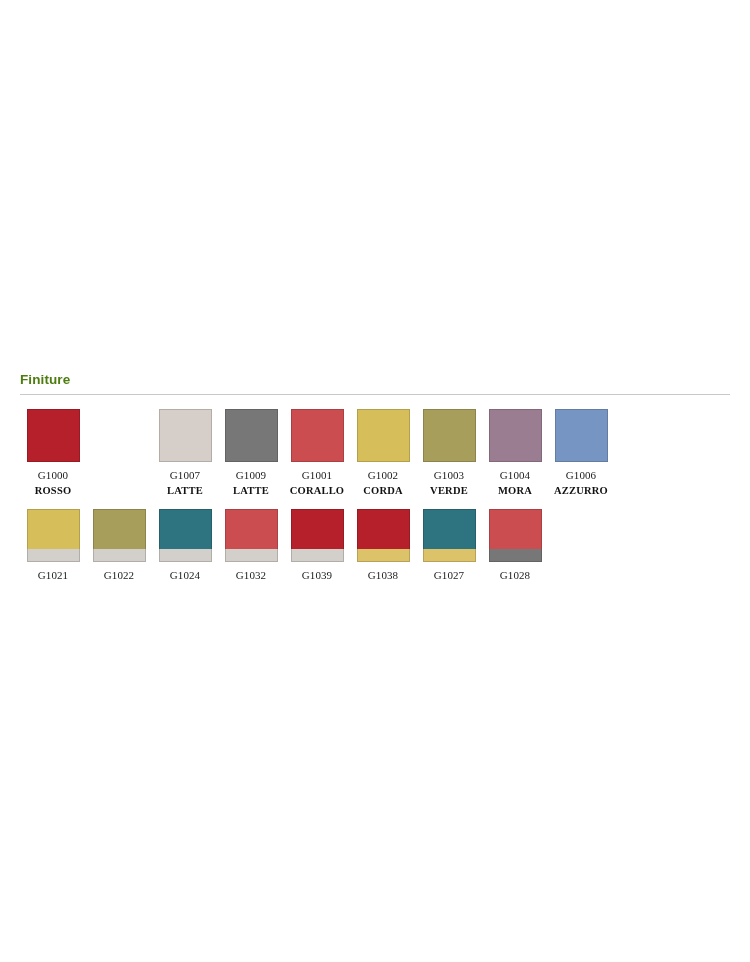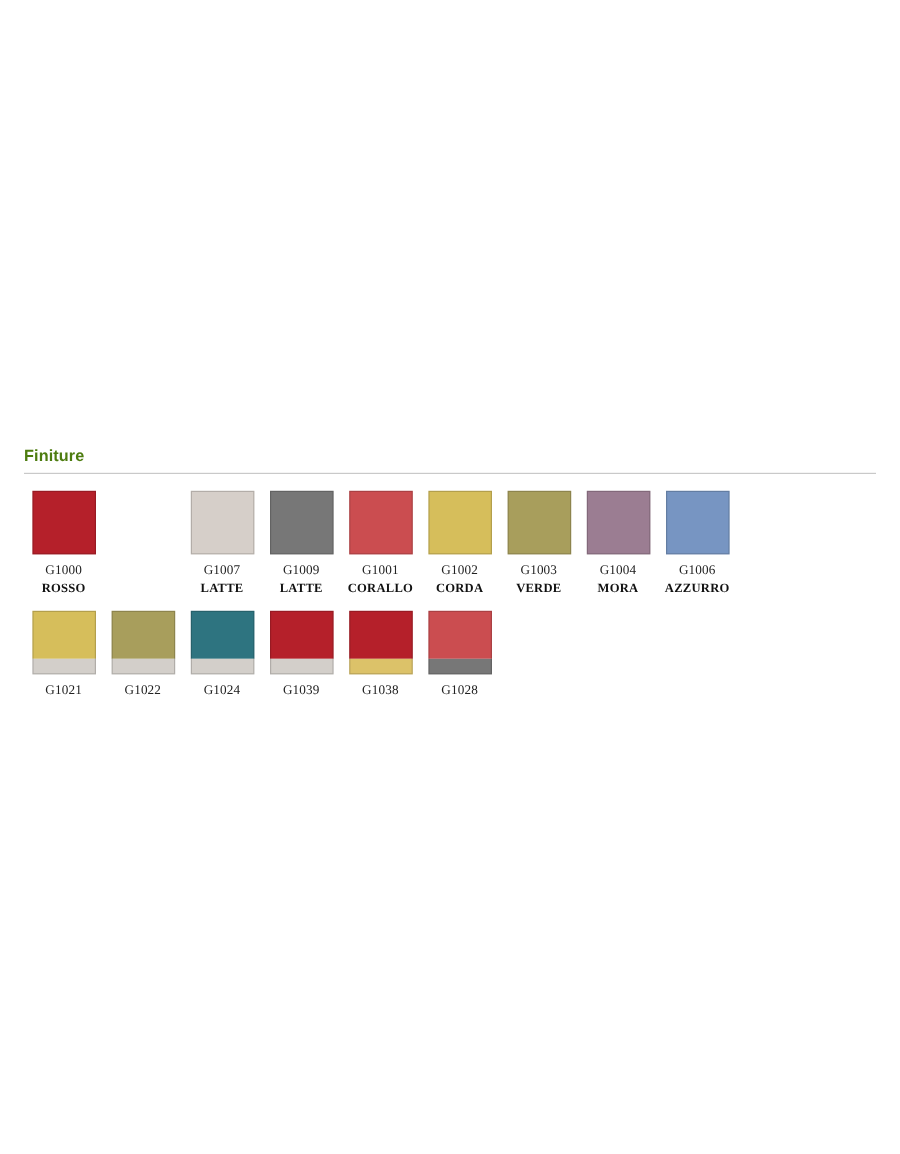--- a/index.html
+++ b/index.html
@@ -260,38 +260,56 @@
           <div class="chip-wrap">
             <div class="chip-top" style="background: rgb(46, 116, 128);"></div>
             <div class="chip-bottom" style="background: rgb(211, 207, 202);"></div>
           </div>
           <div class="labels">
             <span class="code">G1024</span>
           </div>
         </div>
         <div class="swatch-cell">
           <div class="chip-wrap">
+            <div class="chip-top" style="background: rgb(203, 77, 80);"></div>
+            <div class="chip-bottom" style="background: rgb(211, 207, 202);"></div>
+          </div>
+          <div class="labels">
+            <span class="code">G1032</span>
+          </div>
+        </div>
+        <div class="swatch-cell">
+          <div class="chip-wrap">
             <div class="chip-top" style="background: rgb(181, 32, 42);"></div>
             <div class="chip-bottom" style="background: rgb(211, 207, 202);"></div>
           </div>
           <div class="labels">
             <span class="code">G1039</span>
           </div>
         </div>
         <div class="swatch-cell">
           <div class="chip-wrap">
             <div class="chip-top" style="background: rgb(181, 32, 42);"></div>
             <div class="chip-bottom" style="background: rgb(220, 194, 105);"></div>
           </div>
           <div class="labels">
             <span class="code">G1038</span>
           </div>
         </div>
         <div class="swatch-cell">
           <div class="chip-wrap">
+            <div class="chip-top" style="background: rgb(46, 116, 128);"></div>
+            <div class="chip-bottom" style="background: rgb(220, 194, 105);"></div>
+          </div>
+          <div class="labels">
+            <span class="code">G1027</span>
+          </div>
+        </div>
+        <div class="swatch-cell">
+          <div class="chip-wrap">
             <div class="chip-top" style="background: rgb(203, 77, 80);"></div>
             <div class="chip-bottom" style="background: rgb(119, 119, 119);"></div>
           </div>
           <div class="labels">
             <span class="code">G1028</span>
           </div>
         </div>
       </div>
 
   </div>

